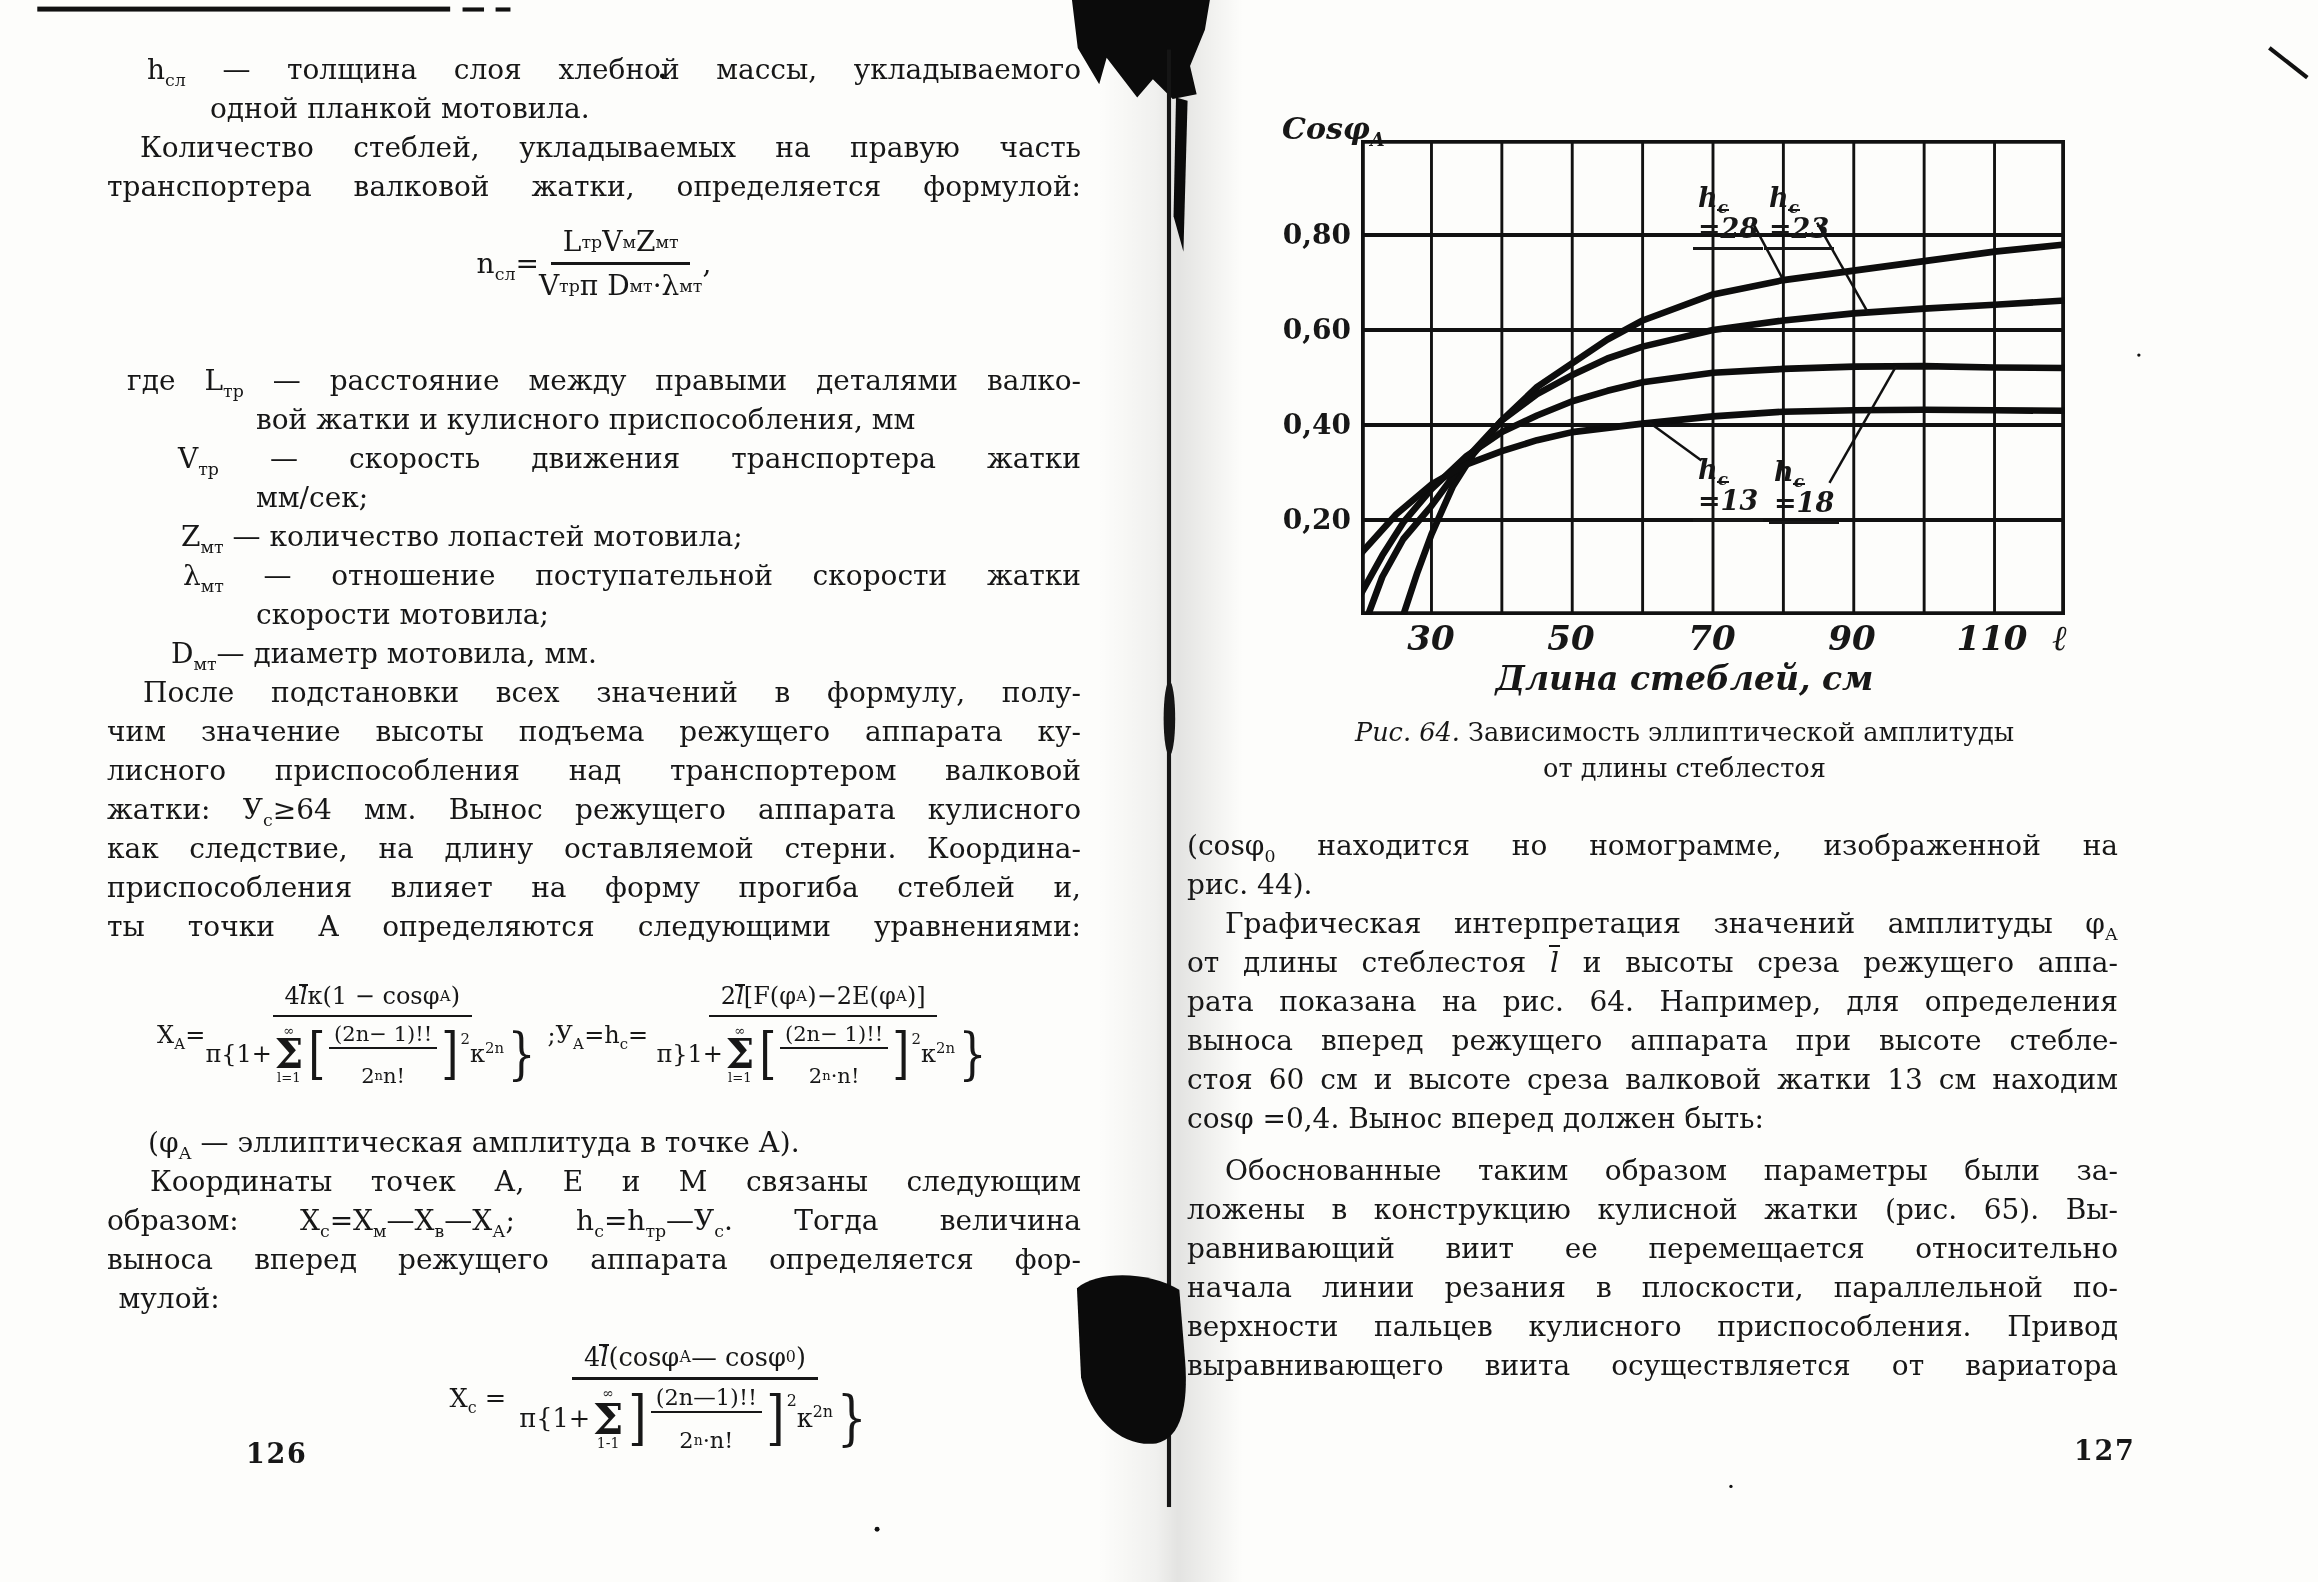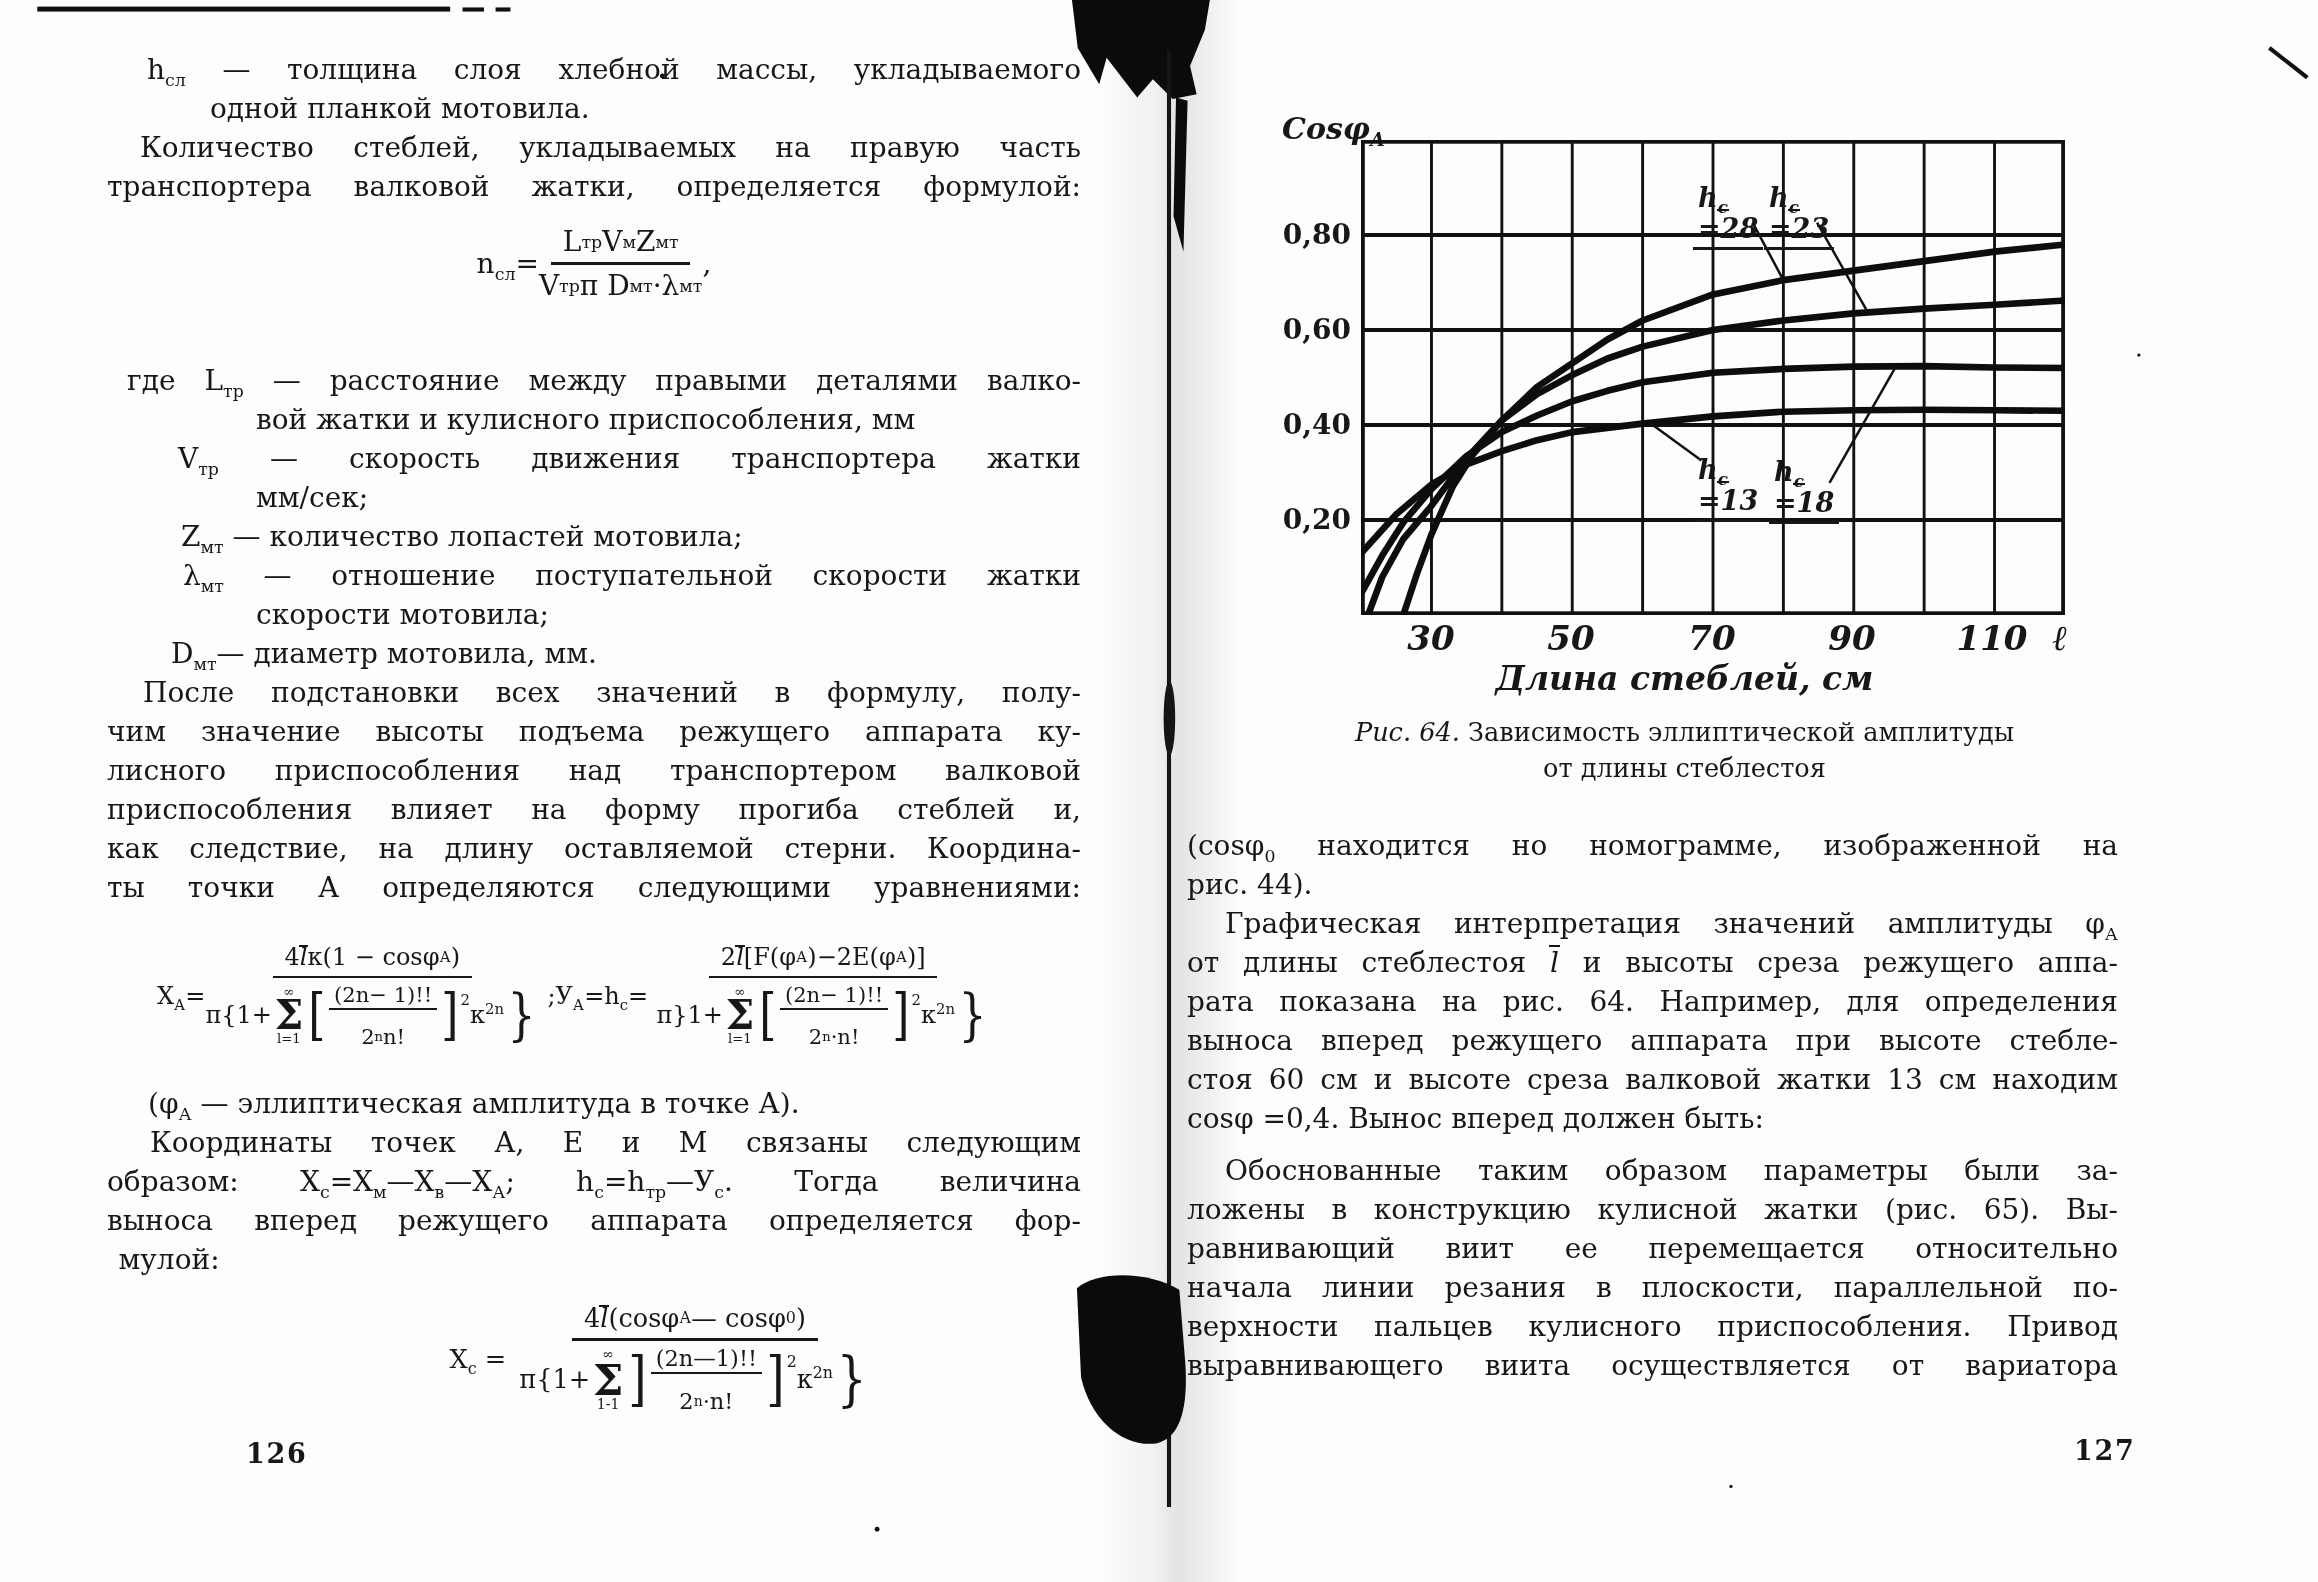--- a/index.html
+++ b/index.html
@@ -83,22 +83,23 @@
       <div class="ln" style="padding-left:74px">Z<sub>мт</sub> — количество лопастей мотовила;</div>
       <div class="ln jl" style="padding-left:76px">λ<sub>мт</sub> — отношение поступательной скорости жатки</div>
       <div class="ln" style="padding-left:149px">скорости мотовила;</div>
       <div class="ln" style="padding-left:64px">D<sub>мт</sub>— диаметр мотовила, мм.</div>
     </div>
 
     <div>
       <div class="ln jl" style="padding-left:36px">После подстановки всех значений в формулу, полу-</div>
       <div class="ln jl">чим значение высоты подъема режущего аппарата ку-</div>
       <div class="ln jl">лисного приспособления над транспортером валковой</div>
+      <div class="ln jl">жатки: У<sub>с</sub>≥64 мм. Вынос режущего аппарата кулисного</div>
+      <div class="ln jl">как следствие, на длину оставляемой стерни. Координа-</div>
       <div class="ln jl">приспособления влияет на форму прогиба стеблей и,</div>
-      <div class="ln jl">как следствие, на длину оставляемой стерни. Координа-</div>
       <div class="ln jl">ты точки А определяются следующими уравнениями:</div>
     </div>
 
     <div class="eqrow">
       <span>X<sub>А</sub>=</span>
       <span class="frac">
         <span class="num">4<span class="ovl">l</span>к(1 − cosφ<sub>А</sub>)</span>
         <span class="den">
           <span>π{1+</span>
           <span class="sum">

